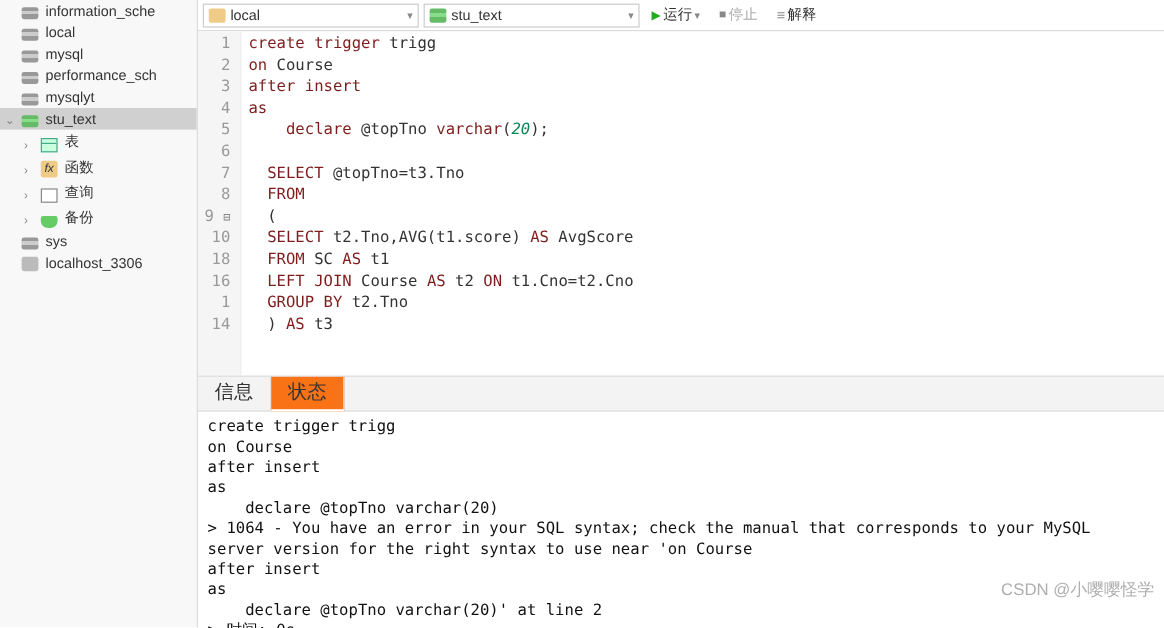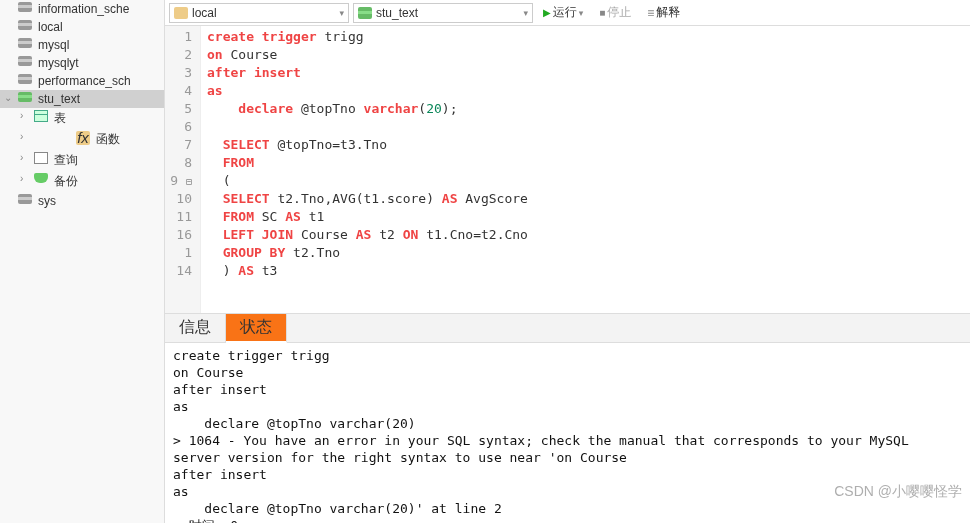--- a/index.html
+++ b/index.html
@@ -1,49 +1,49 @@
 <!DOCTYPE html>
 <html><head>
   <meta charset="utf-8">
   <style>
     * { margin: 0; padding: 0; box-sizing: border-box; }
     body { font-family: "Microsoft YaHei", Arial, sans-serif; font-size: 12px; color: #333; background: #fff; width: 970px; height: 523px; overflow: hidden; }
     .container { display: flex; height: 523px; }
     .sidebar { width: 165px; background: #f8f8f8; border-right: 1px solid #ddd; overflow: hidden; }
-    .tree-item { display: flex; align-items: flex-start; padding: 2px 4px; cursor: pointer; white-space: nowrap; }
+    .tree-item { display: flex; align-items: flex-end; padding: 2px 4px; cursor: pointer; white-space: nowrap; }
     .tree-item.selected { background: #d0d0d0; }
     .tree-item.child { padding-left: 20px; }
     .tree-item .chevron { width: 12px; color: #888; font-size: 10px; margin-right: 2px; }
     .db-icon { width: 14px; height: 10px; background: linear-gradient(#999 30%,#ccc 30%,#ccc 60%,#999 60%); border-radius: 2px; margin-right: 6px; display: inline-block; }
     .db-icon.green { background: linear-gradient(#6b6 30%, #8d8 30%, #8d8 60%, #6b6 60%); }
     .table-icon { width: 14px; height: 12px; border: 1px solid #4a8; background: #cfd; margin-right: 6px; display: inline-block; position: relative; }
     .table-icon::before { content:''; position:absolute; top:3px; left:0; right:0; height:1px; background:#4a8; }
     .view-icon { width: 14px; height: 12px; border: 1px solid #39c; background: #cef; margin-right: 6px; display: inline-block; }
-    .fn-icon { width: 14px; height: 14px; background: #ec8; color: #333; font-size: 15px; font-style: italic; text-align: center; line-height: 14px; margin-right: 6px; display: inline-block; border-radius: 2px; margin-left: 42px; }
+    .fn-icon { width: 14px; height: 14px; background: #ec8; color: #333; font-size: 10px; font-style: italic; text-align: center; line-height: 14px; margin-right: 6px; display: inline-block; border-radius: 2px; }
     .query-icon { width: 14px; height: 12px; border: 1px solid #888; background: #fff; margin-right: 6px; display: inline-block; position: relative; }
     .backup-icon { width: 14px; height: 10px; background: #6c6; border-radius: 2px 2px 6px 6px; margin-right: 6px; display: inline-block; }
     .host-icon { width: 14px; height: 12px; background: #bbb; margin-right: 6px; display: inline-block; border-radius: 2px; }
     .main { flex: 1; display: flex; flex-direction: column; overflow: hidden; }
     .toolbar { display: flex; align-items: center; padding: 2px 4px; border-bottom: 1px solid #ddd; gap: 4px; height: 26px; }
     .dropdown { display: flex; align-items: center; border: 1px solid #ccc; background: #fff; padding: 1px 4px; height: 20px; min-width: 180px; }
     .dropdown .dd-icon { width: 14px; height: 12px; margin-right: 4px; }
     .dropdown .dd-arrow { margin-left: auto; color: #888; font-size: 9px; }
     .user-icon { background: #ec8; border-radius: 2px; }
     .tb-btn { display: flex; align-items: center; gap: 2px; padding: 2px 6px; cursor: pointer; }
     .tb-btn.disabled { color: #aaa; }
     .play-icon { color: #2a2; font-size: 10px; }
     .stop-icon { color: #888; font-size: 10px; }
     .editor { flex: 1; display: flex; overflow: hidden; font-family: Consolas, monospace; font-size: 13px; line-height: 18px; }
     .gutter { background: #f5f5f5; color: #999; text-align: right; padding: 2px 8px 2px 4px; border-right: 1px solid #eee; user-select: none; min-width: 36px; }
     .gutter .ln { height: 18px; }
     .gutter .fold { color: #888; font-size: 10px; }
     .code { padding: 2px 6px; white-space: pre; flex: 1; color: #333; }
     .code .line { height: 18px; }
-    .kw { color: #ef4444; font-weight: bold; }
-    .num { color: #098658; }
+    .kw { color: #7f1d1d; }
+    .num { color: #098658; font-style: italic; }
     .tabs { border-top: 1px solid #ddd; border-bottom: 1px solid #ddd; display: flex; background: #f3f3f3; }
     .tab { padding: 3px 14px; cursor: pointer; border-right: 1px solid #ddd; font-size: 16px; }
     .tab.active { background: #f97316; border-bottom: 2px solid #fff; margin-bottom: -1px; }
     .output { font-family: Consolas, monospace; font-size: 13px; line-height: 17px; padding: 4px 8px; flex-shrink: 0; white-space: pre-wrap; color: #111; overflow: auto; height: 180px; }
     .watermark { position: fixed; right: 8px; bottom: 22px; color: rgba(120,120,120,0.6); font-size: 14px; pointer-events: none; }
   </style>
 </head>
 <body>
 
 <div class="container">
@@ -60,26 +60,26 @@
           <span>local</span>
         </div>
         <div class="tree-item">
           <span class="chevron"></span>
           <span class="db-icon"></span>
           <span>mysql</span>
         </div>
         <div class="tree-item">
           <span class="chevron"></span>
           <span class="db-icon"></span>
-          <span>mysqlyt</span>
+          <span>performance_sch</span>
         </div>
         <div class="tree-item">
           <span class="chevron"></span>
           <span class="db-icon"></span>
-          <span>performance_sch</span>
+          <span>mysqlyt</span>
         </div>
         <div class="tree-item selected">
           <span class="chevron">⌄</span>
           <span class="db-icon green"></span>
           <span>stu_text</span>
         </div>
         <div class="tree-item child">
           <span class="chevron">›</span>
           <span class="table-icon"></span>
           <span>表</span>
@@ -96,20 +96,25 @@
         </div>
         <div class="tree-item child">
           <span class="chevron">›</span>
           <span class="backup-icon"></span>
           <span>备份</span>
         </div>
         <div class="tree-item">
           <span class="chevron"></span>
           <span class="db-icon"></span>
           <span>sys</span>
+        </div>
+        <div class="tree-item">
+          <span class="chevron"></span>
+          <span class="host-icon"></span>
+          <span>localhost_3306</span>
         </div>
       </div>
   </div>
   <div class="main">
     <div class="toolbar">
       <div class="dropdown">
         <span class="dd-icon user-icon"></span>
         <span>local</span>
         <span class="dd-arrow">▾</span>
       </div>
@@ -137,21 +142,21 @@
           <div class="ln">1</div>
           <div class="ln">2</div>
           <div class="ln">3</div>
           <div class="ln">4</div>
           <div class="ln">5</div>
           <div class="ln">6</div>
           <div class="ln">7</div>
           <div class="ln">8</div>
           <div class="ln">9 <span class="fold">⊟</span></div>
           <div class="ln">10</div>
-          <div class="ln">11</div>
+          <div class="ln">18</div>
           <div class="ln">16</div>
           <div class="ln">1</div>
           <div class="ln">14</div>
         </div>
       <div class="code" id="code"><div class="line"><span class="kw">create</span> <span class="kw">trigger</span> trigg</div><div class="line"><span class="kw">on</span> Course</div><div class="line"><span class="kw">after insert</span></div><div class="line"><span class="kw">as</span></div><div class="line">    <span class="kw">declare</span> @topTno <span class="kw">varchar</span>(<span class="num">20</span>);</div><div class="line"></div><div class="line">  <span class="kw">SELECT</span> @topTno=t3.Tno</div><div class="line">  <span class="kw">FROM</span></div><div class="line">  (</div><div class="line">  <span class="kw">SELECT</span> t2.Tno,AVG(t1.score) <span class="kw">AS</span> AvgScore</div><div class="line">  <span class="kw">FROM</span> SC <span class="kw">AS</span> t1</div><div class="line">  <span class="kw">LEFT JOIN</span> Course <span class="kw">AS</span> t2 <span class="kw">ON</span> t1.Cno=t2.Cno</div><div class="line">  <span class="kw">GROUP BY</span> t2.Tno</div><div class="line">  ) <span class="kw">AS</span> t3</div></div>
     </div>
     <div class="tabs" id="result-tabs">
         <div class="tab">信息</div>
         <div class="tab active">状态</div>
       </div>

